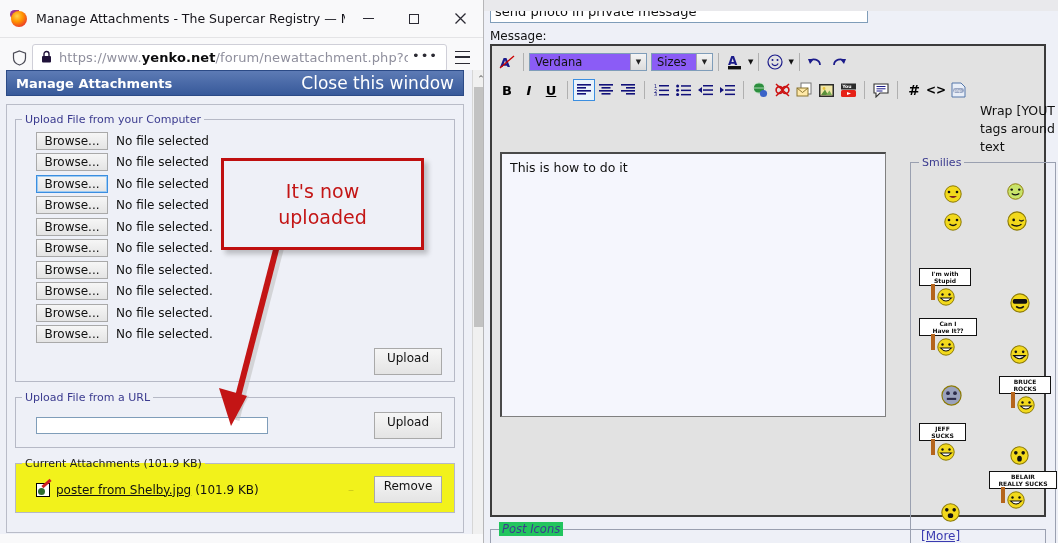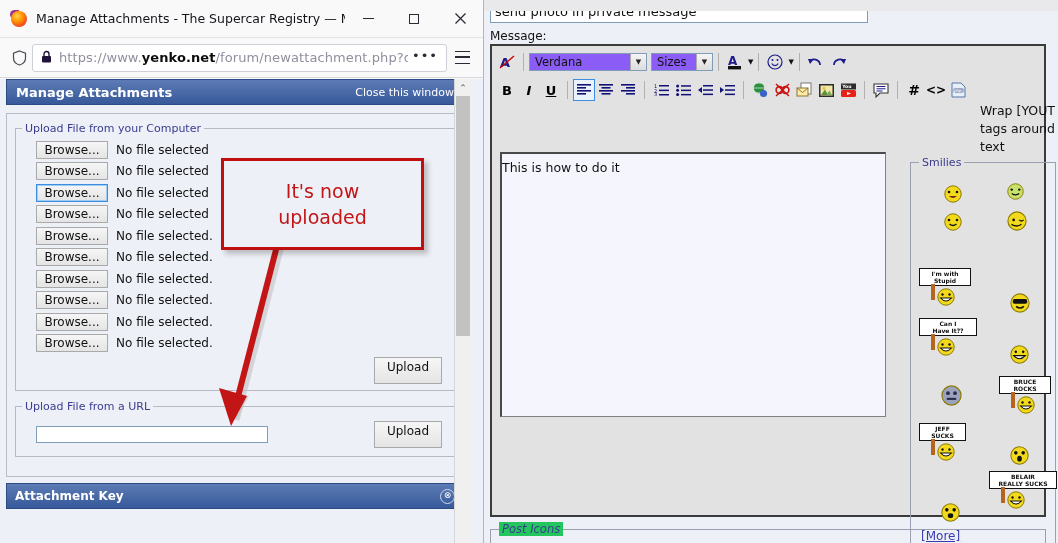--- a/index.html
+++ b/index.html
@@ -57,37 +57,37 @@
     letter-spacing:.1px;
   }
   .fx-url b{color:#0c0c0d;font-weight:700;}
   .fx-dots{flex:none;color:#2b2a33;font-size:13px;letter-spacing:1px;padding:0 2px 5px 4px;}
   .fx-hamb{width:30px;display:flex;align-items:center;justify-content:center;}
   .fx-hamb span{display:block;width:15px;height:11px;border-top:1.6px solid #2b2a33;
     border-bottom:1.6px solid #2b2a33;position:relative;}
   .fx-hamb span::after{content:"";position:absolute;left:0;top:4px;width:15px;height:1.6px;background:#2b2a33;}
 
   
-  .fx-content{position:absolute;left:0;top:79px;width:484px;height:464px;background:#eef0f7;}
+  .fx-content{position:absolute;left:0;top:70px;width:484px;height:464px;background:#eef0f7;padding-left:18px;}
   .vscroll{
     position:absolute;right:13px;top:0;width:16px;height:464px;background:#f0f0f0;
     border-left:1px solid #d6d6d6;
   }
   .vscroll .arrowbox{height:17px;display:flex;align-items:center;justify-content:center;
     background:#f0f0f0;font-size:9px;color:#555;}
   .vscroll .thumb{position:absolute;left:1px;top:17px;width:14px;height:240px;background:#c2c2c2;}
   .pagecol{position:absolute;left:0;top:0;width:470px;height:464px;overflow:hidden;}
 
   .mod-head{
     margin:0 6px;height:26px;background:linear-gradient(#5d7bb5,#37599a);
     border:1px solid #2b4a86;display:flex;align-items:center;justify-content:space-between;
     padding:0 9px;box-sizing:border-box;
   }
   .mod-head .t{color:#fff;font-weight:700;font-size:13px;}
-  .mod-head .c{color:#fff;font-size:11px;}
+  .mod-head .c{color:#fff;font-size:17px;}
 
   .panel{
     margin:8px 6px 0 6px;background:#eef0f7;border:1px solid #b9bcc8;
     padding:8px 8px 10px 8px;box-sizing:border-box;
   }
   fieldset.fs{
     border:1px solid #b6b9c6;margin:0 0 9px 0;padding:4px 6px 6px 6px;
     background:transparent;
   }
   fieldset.fs legend{color:#3b3b8f;font-size:11px;padding:0 3px;}
@@ -177,21 +177,21 @@
     display:flex;align-items:center;justify-content:center;font-size:7px;color:#222;
   }
   .combo.font{width:118px;}
   .combo.sizes{width:62px;}
   .smallarr{font-size:7px;color:#111;margin-left:2px;}
   .ta-wrap{position:absolute;left:8px;top:106px;width:386px;height:265px;}
   .textarea{
     width:100%;height:100%;background:#f5f6fd;border:1px solid #808080;
     border-top:2px solid #4a4a4a;border-left:2px solid #4a4a4a;box-sizing:border-box;
     font-family:"DejaVu Sans","Liberation Sans",sans-serif;font-size:12.5px;color:#111;
-    padding:6px 0;
+    padding:6px 8px;
   }
   .wraptip{
     position:absolute;left:488px;top:56px;width:86px;font-size:12.5px;color:#111;
     line-height:18px;
   }
   .smilies-fs{
     position:absolute;left:418px;top:116px;width:146px;height:385px;
     border:1px solid #9aa0b0;box-sizing:border-box;
   }
   .smilies-fs .lg{position:absolute;left:8px;top:-7px;background:#e2e2e2;padding:0 3px;
@@ -323,20 +323,30 @@
 
           <fieldset class="fs">
             <legend>Upload File from a URL</legend>
             <div class="urlrow">
               <input class="urlinput" type="text" value="" style="">
               <span class="sp"></span>
               <div class="btn btn-wide">Upload</div>
             </div>
           </fieldset>
 
+          <fieldset class="fs current">
+            <legend>Current Attachments (101.9 KB)</legend>
+            <div class="attrow">
+              <span class="att-icon"></span>
+              <span class="att-link">poster from Shelby.jpg</span>
+              <span class="att-size">(101.9 KB)</span>
+              <span class="dash">–</span>
+              <div class="btn btn-wide">Remove</div>
+            </div>
+          </fieldset>
         </div>
 
         <div class="key-box">
           <div class="key-head">
             <span class="t">Attachment Key</span>
             <span class="collapse">⊗</span>
           </div>
 
         </div>
       </div>

